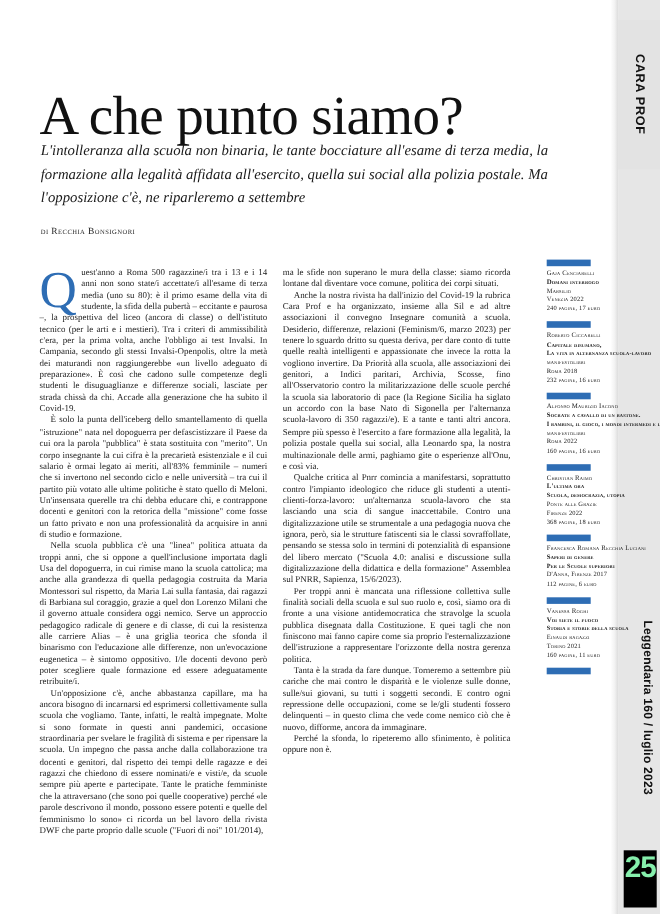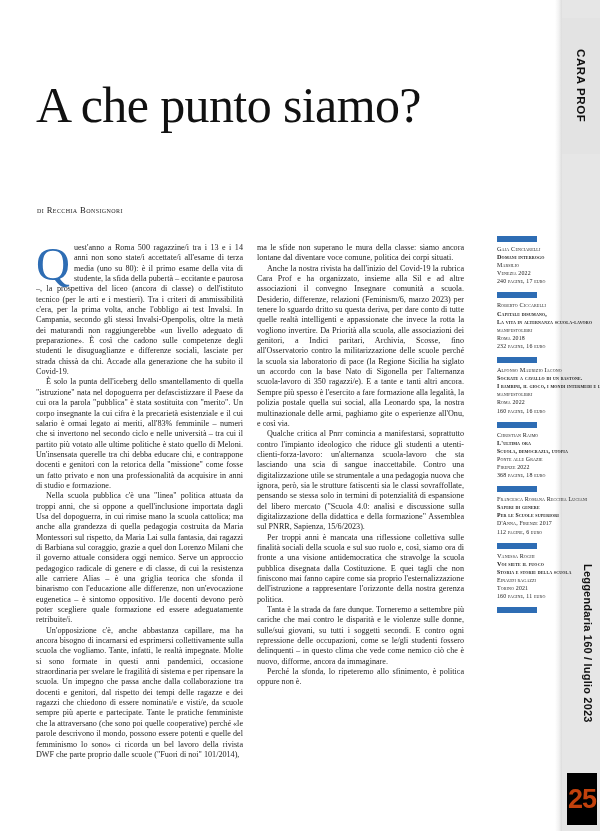--- a/index.html
+++ b/index.html
@@ -65,23 +65,22 @@
     letter-spacing: 0.2px;
     color: #111;
   }
   .page-number-box {
     position: absolute;
     right: 3px;
     bottom: 6px;
     width: 30px;
     height: 52px;
     background: #000000;
-    color: #c2410c;
+    color: #86efac;
     display: flex;
-    align-items: center;
     justify-content: center;
     font-family: "Liberation Sans", sans-serif;
     font-weight: bold;
     font-size: 27px;
     letter-spacing: -1px;
   }
 
   
   .headline {
     position: absolute;
@@ -190,34 +189,35 @@
 
   <div class="right-gutter"></div>
   <div class="gutter-fold"></div>
 
   <div class="section-tab">
     <span>CARA PROF</span>
   </div>
 
   <h1 class="headline">A che punto siamo?</h1>
 
+  <div class="standfirst">L'intolleranza alla scuola non binaria, le tante bocciature all'esame di terza media, la formazione alla legalità affidata all'esercito, quella sui social alla polizia postale. Ma l'opposizione c'è, ne riparleremo a settembre</div>
 
   <div class="byline">di Recchia Bonsignori</div>
 
   <div class="cols">
     <div class="col">
       <p class="first">
         <span class="dropcap">Q</span><span>uest'anno a Roma 500 ragazzine/i tra i 13 e i 14 anni non sono state/i accettate/i all'esame di terza media (uno su 80): è il primo esame della vita di studente, la sfida della pubertà – eccitante e paurosa –, la prospettiva del liceo (ancora di classe) o dell'istituto tecnico (per le arti e i mestieri). Tra i criteri di ammissibilità c'era, per la prima volta, anche l'obbligo ai test Invalsi. In Campania, secondo gli stessi Invalsi-Openpolis, oltre la metà dei maturandi non raggiungerebbe «un livello adeguato di preparazione». È così che cadono sulle competenze degli studenti le disuguaglianze e differenze sociali, lasciate per strada chissà da chi. Accade alla generazione che ha subito il Covid-19.</span>
       </p>
       <p><span>È solo la punta dell'iceberg dello smantellamento di quella "istruzione" nata nel dopoguerra per defascistizzare il Paese da cui ora la parola "pubblica" è stata sostituita con "merito". Un corpo insegnante la cui cifra è la precarietà esistenziale e il cui salario è ormai legato ai meriti, all'83% femminile – numeri che si invertono nel secondo ciclo e nelle università – tra cui il partito più votato alle ultime politiche è stato quello di Meloni. Un'insensata querelle tra chi debba educare chi, e contrappone docenti e genitori con la retorica della "missione" come fosse un fatto privato e non una professionalità da acquisire in anni di studio e formazione.</span></p>
       <p><span>Nella scuola pubblica c'è una "linea" politica attuata da troppi anni, che si oppone a quell'inclusione importata dagli Usa del dopoguerra, in cui rimise mano la scuola cattolica; ma anche alla grandezza di quella pedagogia costruita da Maria Montessori sul rispetto, da Maria Lai sulla fantasia, dai ragazzi di Barbiana sul coraggio, grazie a quel don Lorenzo Milani che il governo attuale considera oggi nemico. Serve un approccio pedagogico radicale di genere e di classe, di cui la resistenza alle carriere Alias – è una griglia teorica che sfonda il binarismo con l'educazione alle differenze, non un'evocazione eugenetica – è sintomo oppositivo. I/le docenti devono però poter scegliere quale formazione ed essere adeguatamente retribuite/i.</span></p>
       <p><span>Un'opposizione c'è, anche abbastanza capillare, ma ha ancora bisogno di incarnarsi ed esprimersi collettivamente sulla scuola che vogliamo. Tante, infatti, le realtà impegnate. Molte si sono formate in questi anni pandemici, occasione straordinaria per svelare le fragilità di sistema e per ripensare la scuola. Un impegno che passa anche dalla collaborazione tra docenti e genitori, dal rispetto dei tempi delle ragazze e dei ragazzi che chiedono di essere nominati/e e visti/e, da scuole sempre più aperte e partecipate. Tante le pratiche femministe che la attraversano (che sono poi quelle cooperative) perché «le parole descrivono il mondo, possono essere potenti e quelle del femminismo lo sono» ci ricorda un bel lavoro della rivista DWF che parte proprio dalle scuole ("Fuori di noi" 101/2014),</span></p>
     </div>
     <div class="col">
-      <p class="first"><span>ma le sfide non superano le mura della classe: siamo ancora lontane dal diventare voce comune, politica dei corpi situati.</span></p>
+      <p class="first"><span>ma le sfide non superano le mura della classe: siamo ricorda lontane dal diventare voce comune, politica dei corpi situati.</span></p>
       <p><span>Anche la nostra rivista ha dall'inizio del Covid-19 la rubrica Cara Prof e ha organizzato, insieme alla Sil e ad altre associazioni il convegno Insegnare comunità a scuola. Desiderio, differenze, relazioni (Feminism/6, marzo 2023) per tenere lo sguardo dritto su questa deriva, per dare conto di tutte quelle realtà intelligenti e appassionate che invece la rotta la vogliono invertire. Da Priorità alla scuola, alle associazioni dei genitori, a Indici paritari, Archivia, Scosse, fino all'Osservatorio contro la militarizzazione delle scuole perché la scuola sia laboratorio di pace (la Regione Sicilia ha siglato un accordo con la base Nato di Sigonella per l'alternanza scuola-lavoro di 350 ragazzi/e). E a tante e tanti altri ancora. Sempre più spesso è l'esercito a fare formazione alla legalità, la polizia postale quella sui social, alla Leonardo spa, la nostra multinazionale delle armi, paghiamo gite o esperienze all'Onu, e così via.</span></p>
       <p><span>Qualche critica al Pnrr comincia a manifestarsi, soprattutto contro l'impianto ideologico che riduce gli studenti a utenti-clienti-forza-lavoro: un'alternanza scuola-lavoro che sta lasciando una scia di sangue inaccettabile. Contro una digitalizzazione utile se strumentale a una pedagogia nuova che ignora, però, sia le strutture fatiscenti sia le classi sovraffollate, pensando se stessa solo in termini di potenzialità di espansione del libero mercato ("Scuola 4.0: analisi e discussione sulla digitalizzazione della didattica e della formazione" Assemblea sul PNRR, Sapienza, 15/6/2023).</span></p>
       <p><span>Per troppi anni è mancata una riflessione collettiva sulle finalità sociali della scuola e sul suo ruolo e, così, siamo ora di fronte a una visione antidemocratica che stravolge la scuola pubblica disegnata dalla Costituzione. E quei tagli che non finiscono mai fanno capire come sia proprio l'esternalizzazione dell'istruzione a rappresentare l'orizzonte della nostra gerenza politica.</span></p>
       <p><span>Tanta è la strada da fare dunque. Torneremo a settembre più cariche che mai contro le disparità e le violenze sulle donne, sulle/sui giovani, su tutti i soggetti secondi. E contro ogni repressione delle occupazioni, come se le/gli studenti fossero delinquenti – in questo clima che vede come nemico ciò che è nuovo, difforme, ancora da immaginare.</span></p>
       <p><span>Perché la sfonda, lo ripeteremo allo sfinimento, è politica oppure non è.</span></p>
     </div>
   </div>
 
   <div class="booklist">
     <div class="book">

